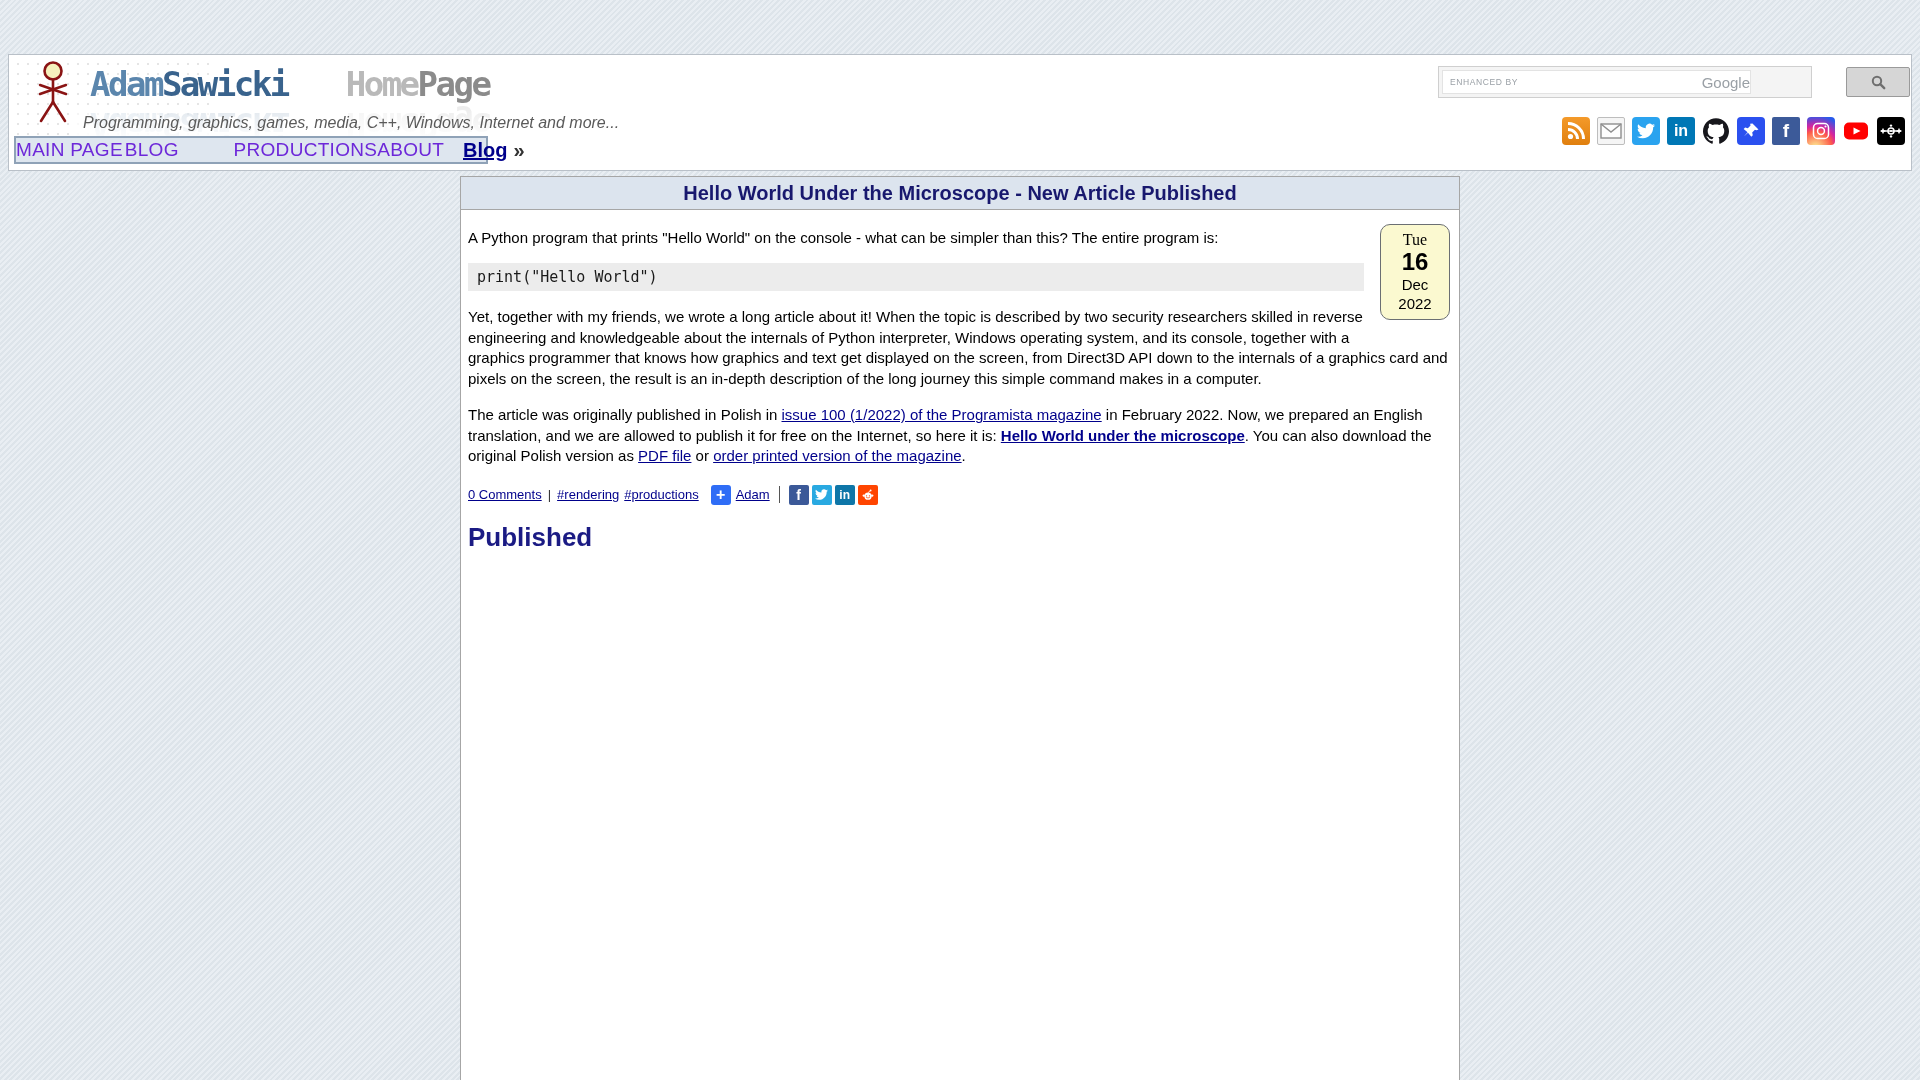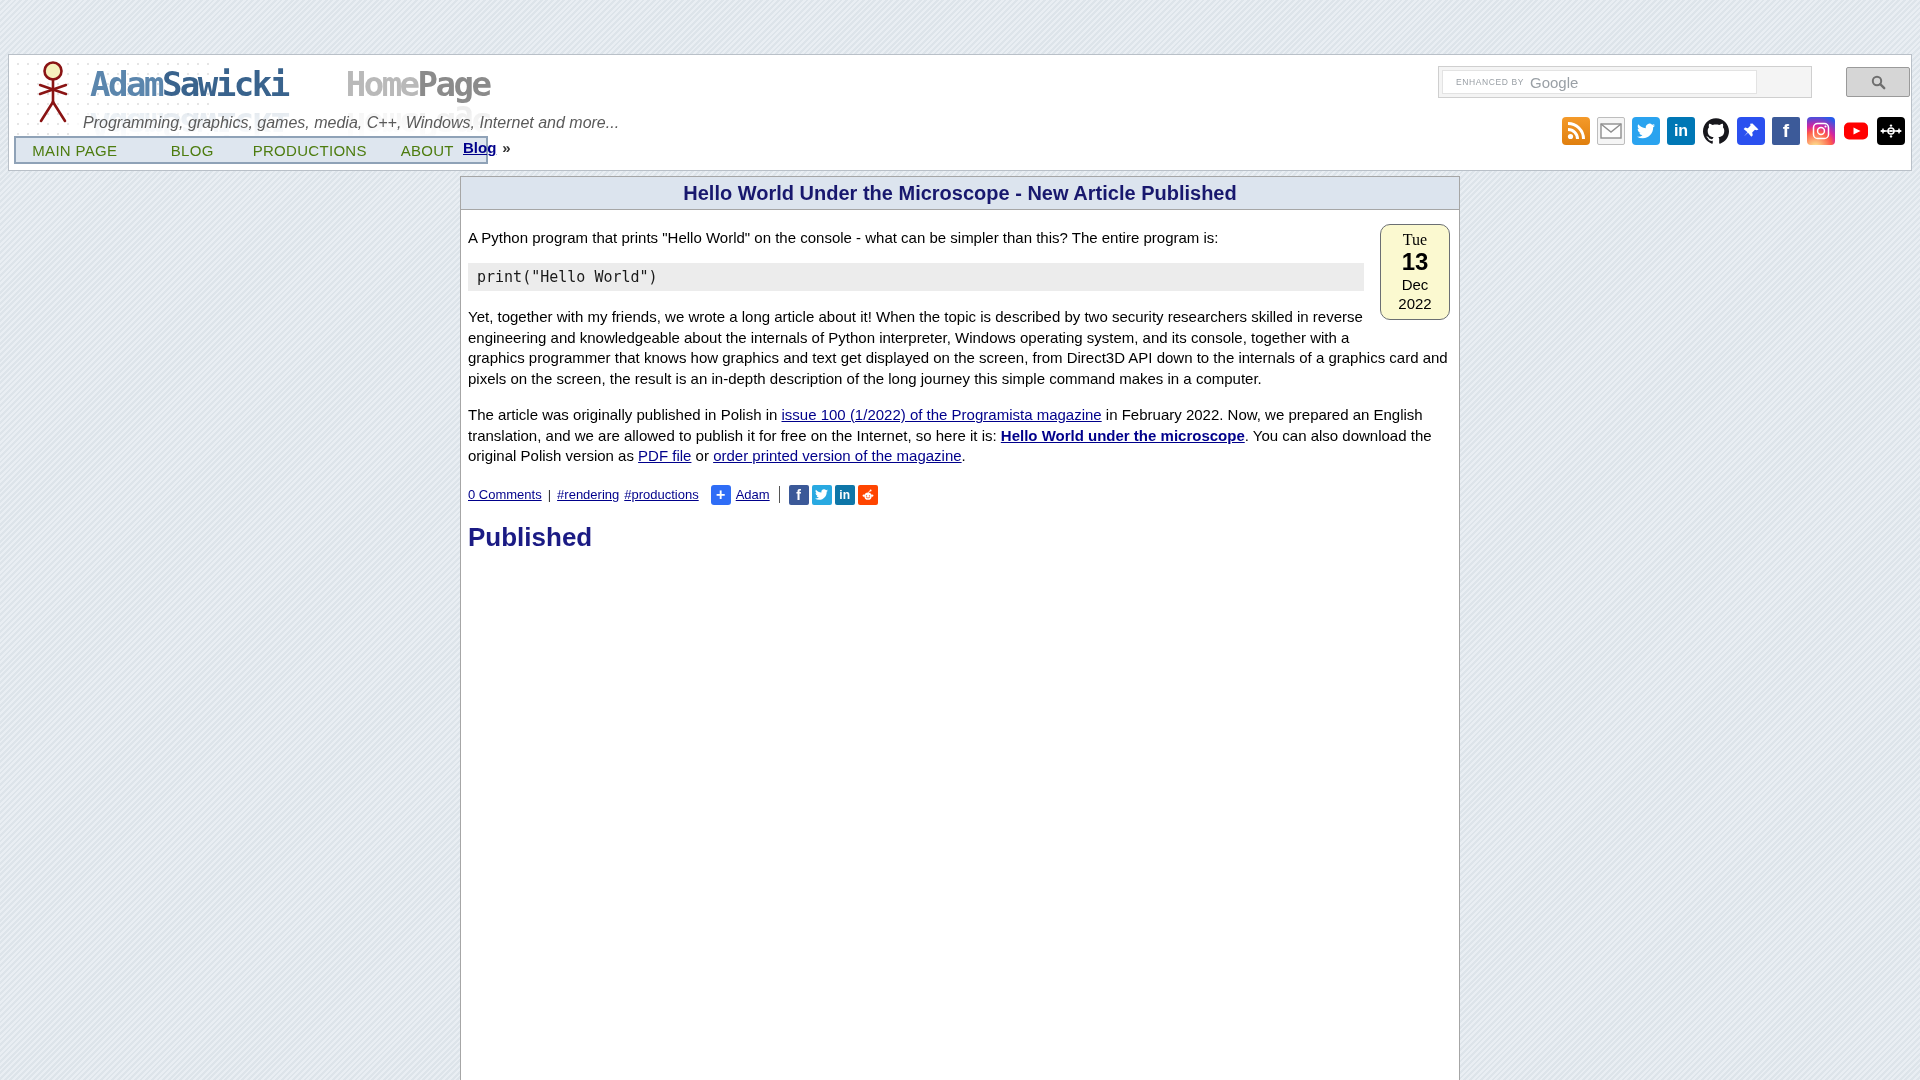--- a/index.html
+++ b/index.html
@@ -20,47 +20,47 @@
   .logo-sub-first{color:#b9b9b9;}
   .logo-sub-second{color:#8b8b8b;}
   .logo-reflect{position:absolute;left:81px;top:49px;height:42px;white-space:nowrap;
     font-family:"DejaVu Sans Mono",monospace;font-weight:bold;font-size:34px;line-height:42px;letter-spacing:-2.5px;
     transform:scaleY(-1);opacity:.30;}
   .reflect-fade{position:absolute;left:60px;top:50px;width:520px;height:44px;
     background:linear-gradient(to bottom,rgba(255,255,255,.45),#fff 80%);}
   .tagline{position:absolute;left:74px;top:59px;font-size:16px;font-style:italic;color:#5a5a5a;z-index:3;}
   .nav{position:absolute;left:5px;top:81px;width:470px;height:24px;background:#dee6ef;
     border:2px solid #8fa2b7;display:flex;align-items:center;}
-  .nav a{flex:1;text-align:center;font-size:15px;color:#4d7c0f;text-decoration:none;letter-spacing:.3px;}
+  .nav a{flex:1;font-size:19px;color:#6d28d9;text-decoration:none;letter-spacing:.3px;}
   
   .search-wrap{position:absolute;left:1429px;top:11px;width:372px;height:30px;background:#f4f4f4;
     border:1px solid #cfcfcf;display:flex;align-items:center;}
   .search-field{margin-left:3px;width:300px;height:22px;background:#fff;border:1px solid #e3e3e3;
-    display:flex;align-items:center;padding-left:13px;}
+    display:flex;align-items:center;padding-left:7px;justify-content:space-between;}
   .wm-prefix{font-size:8.5px;color:#9aa0a6;letter-spacing:.6px;margin-right:6px;}
   .wm-brand{font-size:15px;color:#9aa0a6;}
   .search-btn{position:absolute;left:1837px;top:12px;width:62px;height:28px;background:#d6d6d6;
     border:1px solid #9a9a9a;border-radius:2px;display:flex;align-items:center;justify-content:center;cursor:pointer;}
   
   .social{position:absolute;right:6px;top:62px;display:flex;gap:7px;}
   .sicon{width:28px;height:28px;display:flex;align-items:center;justify-content:center;
     border-radius:4px;overflow:hidden;cursor:pointer;}
   .sicon svg{display:block;}
   .ic-rss{background:linear-gradient(#f49a2a,#e07f0e);}
   .ic-email{background:#f5f5f5;border:1px solid #bdbdbd;width:26px;height:26px;border-radius:2px;}
   .ic-twitter{background:#2aa3ef;}
   .ic-linkedin{background:#0077b5;color:#fff;font-weight:bold;font-size:16px;border-radius:3px;}
   .ic-github{background:#fff;border-radius:3px;}
   .ic-pinboard{background:#2b50ef;}
   .ic-facebook{background:#3c5a99;color:#fff;font-weight:bold;font-size:19px;border-radius:2px;}
   .ic-instagram{background:radial-gradient(circle at 30% 110%,#fdf497 0%,#fd5949 45%,#d6249f 60%,#285AEB 90%);}
   .ic-youtube{background:#fff;}
   .ic-demoscene{background:#000;}
   
-  .breadcrumb{position:absolute;left:463px;top:139px;font-size:15px;color:#222;}
+  .breadcrumb{position:absolute;left:463px;top:139px;font-size:20px;color:#222;}
   .breadcrumb a{font-weight:bold;}
   .breadcrumb .sep{margin-left:6px;font-weight:bold;color:#333;}
   
   .article{position:absolute;left:460px;top:176px;width:998px;height:903px;background:#fff;
     border:1px solid #a6a6a6;}
   .article-title{height:32px;background:#dce4ee;border-bottom:1px solid #a6a6a6;
     display:flex;align-items:center;justify-content:center;
     font-size:20px;font-weight:bold;color:#18186e;}
   .article-body{padding:6px 7px;font-size:15px;line-height:20.5px;color:#000;}
   .datebox{float:right;width:64px;margin:8px 2px 10px 16px;background:#fbf9d0;
@@ -195,21 +195,21 @@
 <div class="breadcrumb">
   <a>Blog</a><span class="sep">»</span>
 </div>
 
 <div class="article">
   <div class="article-title">Hello World Under the Microscope - New Article Published</div>
   <div class="article-body">
 
     <div class="datebox">
       <div class="date-weekday">Tue</div>
-      <div class="date-day">13</div>
+      <div class="date-day">16</div>
       <div class="date-monthyear">Dec 2022</div>
     </div>
 
     <p class="p">A Python program that prints "Hello World" on the console - what can be simpler than this? The entire program is:</p>
 
     <div class="codeblock">print("Hello World")</div>
 
     <p class="p2">Yet, together with my friends, we wrote a long article about it! When the topic is described by two security researchers skilled in reverse engineering and knowledgeable about the internals of Python interpreter, Windows operating system, and its console, together with a graphics programmer that knows how graphics and text get displayed on the screen, from Direct3D API down to the internals of a graphics card and pixels on the screen, the result is an in-depth description of the long journey this simple command makes in a computer.</p>
 
     <p class="p2"><span>The article was originally published in Polish in </span><a>issue 100 (1/2022) of the Programista magazine</a><span> in February 2022. Now, we prepared an English translation, and we are allowed to publish it for free on the Internet, so here it is: </span><a class="boldlink">Hello World under the microscope</a><span>. You can also download the original Polish version as </span><a>PDF file</a><span> or </span><a>order printed version of the magazine</a><span>.</span></p>

